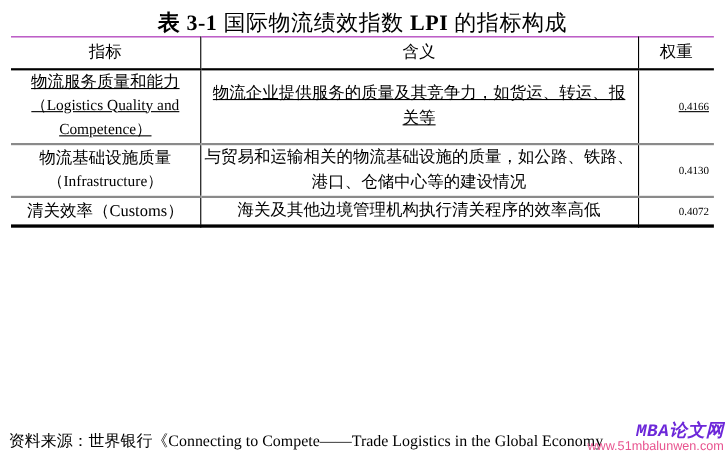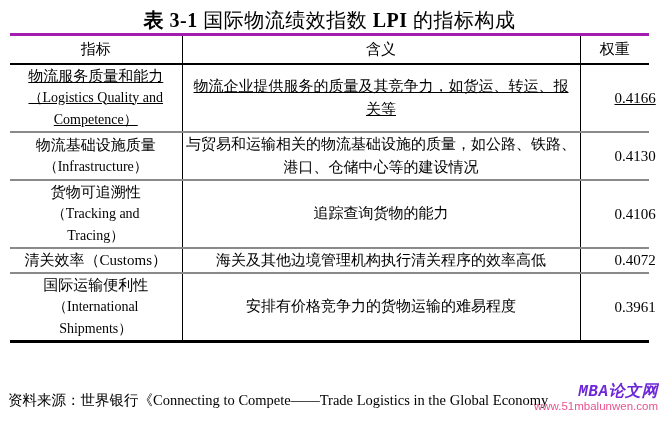--- a/index.html
+++ b/index.html
@@ -12,40 +12,40 @@
     overflow:hidden;
   }
   .caption {
     position:absolute; top:7px; left:0; width:659px;
     text-align:center; font-size:20px; letter-spacing:0.5px;
   }
   .caption .bold { font-weight:bold; }
   table.lpi {
     position:absolute; left:10px; top:33px; width:639px;
     border-collapse:collapse; table-layout:fixed;
-    border-top:3px solid #a21caf; border-bottom:3px solid #000;
+    border-top:1px solid #a21caf; border-bottom:3px solid #000;
   }
   col.c1 { width:172px; }
   col.c2 { width:398px; }
   col.c3 { width:69px; }
   th {
     font-weight:normal; font-size:15px; height:29px;
     border-bottom:2px solid #000; text-align:center; vertical-align:middle;
   }
   td {
     text-align:center; vertical-align:middle;
     font-size:15px; line-height:22px; padding:0 2px;
   }
   th.vline, td.vline { border-right:1px solid #000; }
   tbody tr:not(:last-child) td { border-bottom:2px solid #8a8a8a; }
   .pre { white-space:pre-line; }
   .ind-cn { display:block; }
   .ind-en { display:block; font-size:14px; }
   .meaning { line-height:23px; }
-  .weight-val { font-size:15px;margin-left:32px; }
+  .weight-val { font-size:10px;margin-left:32px; }
   .source {
     position:absolute; left:8px; top:391px; width:659px;
     font-size:14.5px; white-space:nowrap; overflow:hidden;
   }
   .watermark {
     position:absolute; right:1px; top:384px; width:220px;
     text-align:right; line-height:1;
   }
   .wm-name {
     display:block; font-family:Liberation Mono, monospace;
@@ -91,45 +91,27 @@
     </tr>
     <tr style="height:48px;">
       <td class="vline">
         <span class="ind-cn">物流基础设施质量</span>
         <span class="ind-en pre">（Infrastructure）</span>
       </td>
       <td class="vline meaning pre">与贸易和运输相关的物流基础设施的质量，如公路、铁路、
 港口、仓储中心等的建设情况</td>
       <td><span class="weight-val">0.4130</span></td>
     </tr>
-    <tr style="height:68px;">
-      <td class="vline">
-        <span class="ind-cn">货物可追溯性</span>
-        <span class="ind-en pre">（Tracking and
-Tracing）</span>
-      </td>
-      <td class="vline meaning pre">追踪查询货物的能力</td>
-      <td><span class="weight-val">0.4106</span></td>
-    </tr>
     <tr style="height:21px;">
       <td class="vline">
         <span class="ind-cn">清关效率（Customs）</span>
         <span class="ind-en pre"></span>
       </td>
       <td class="vline meaning pre">海关及其他边境管理机构执行清关程序的效率高低</td>
       <td><span class="weight-val">0.4072</span></td>
-    </tr>
-    <tr style="height:67px;">
-      <td class="vline">
-        <span class="ind-cn">国际运输便利性</span>
-        <span class="ind-en pre">（International
-Shipments）</span>
-      </td>
-      <td class="vline meaning pre">安排有价格竞争力的货物运输的难易程度</td>
-      <td><span class="weight-val">0.3961</span></td>
     </tr>
   </tbody>
 </table>
 
 <div class="source">资料来源：世界银行《Connecting to Compete——Trade Logistics in the Global Economy</div>
 
 <div class="watermark">
   <span class="wm-name">MBA论文网</span>
   <span class="wm-url">www.51mbalunwen.com</span>
 </div>

